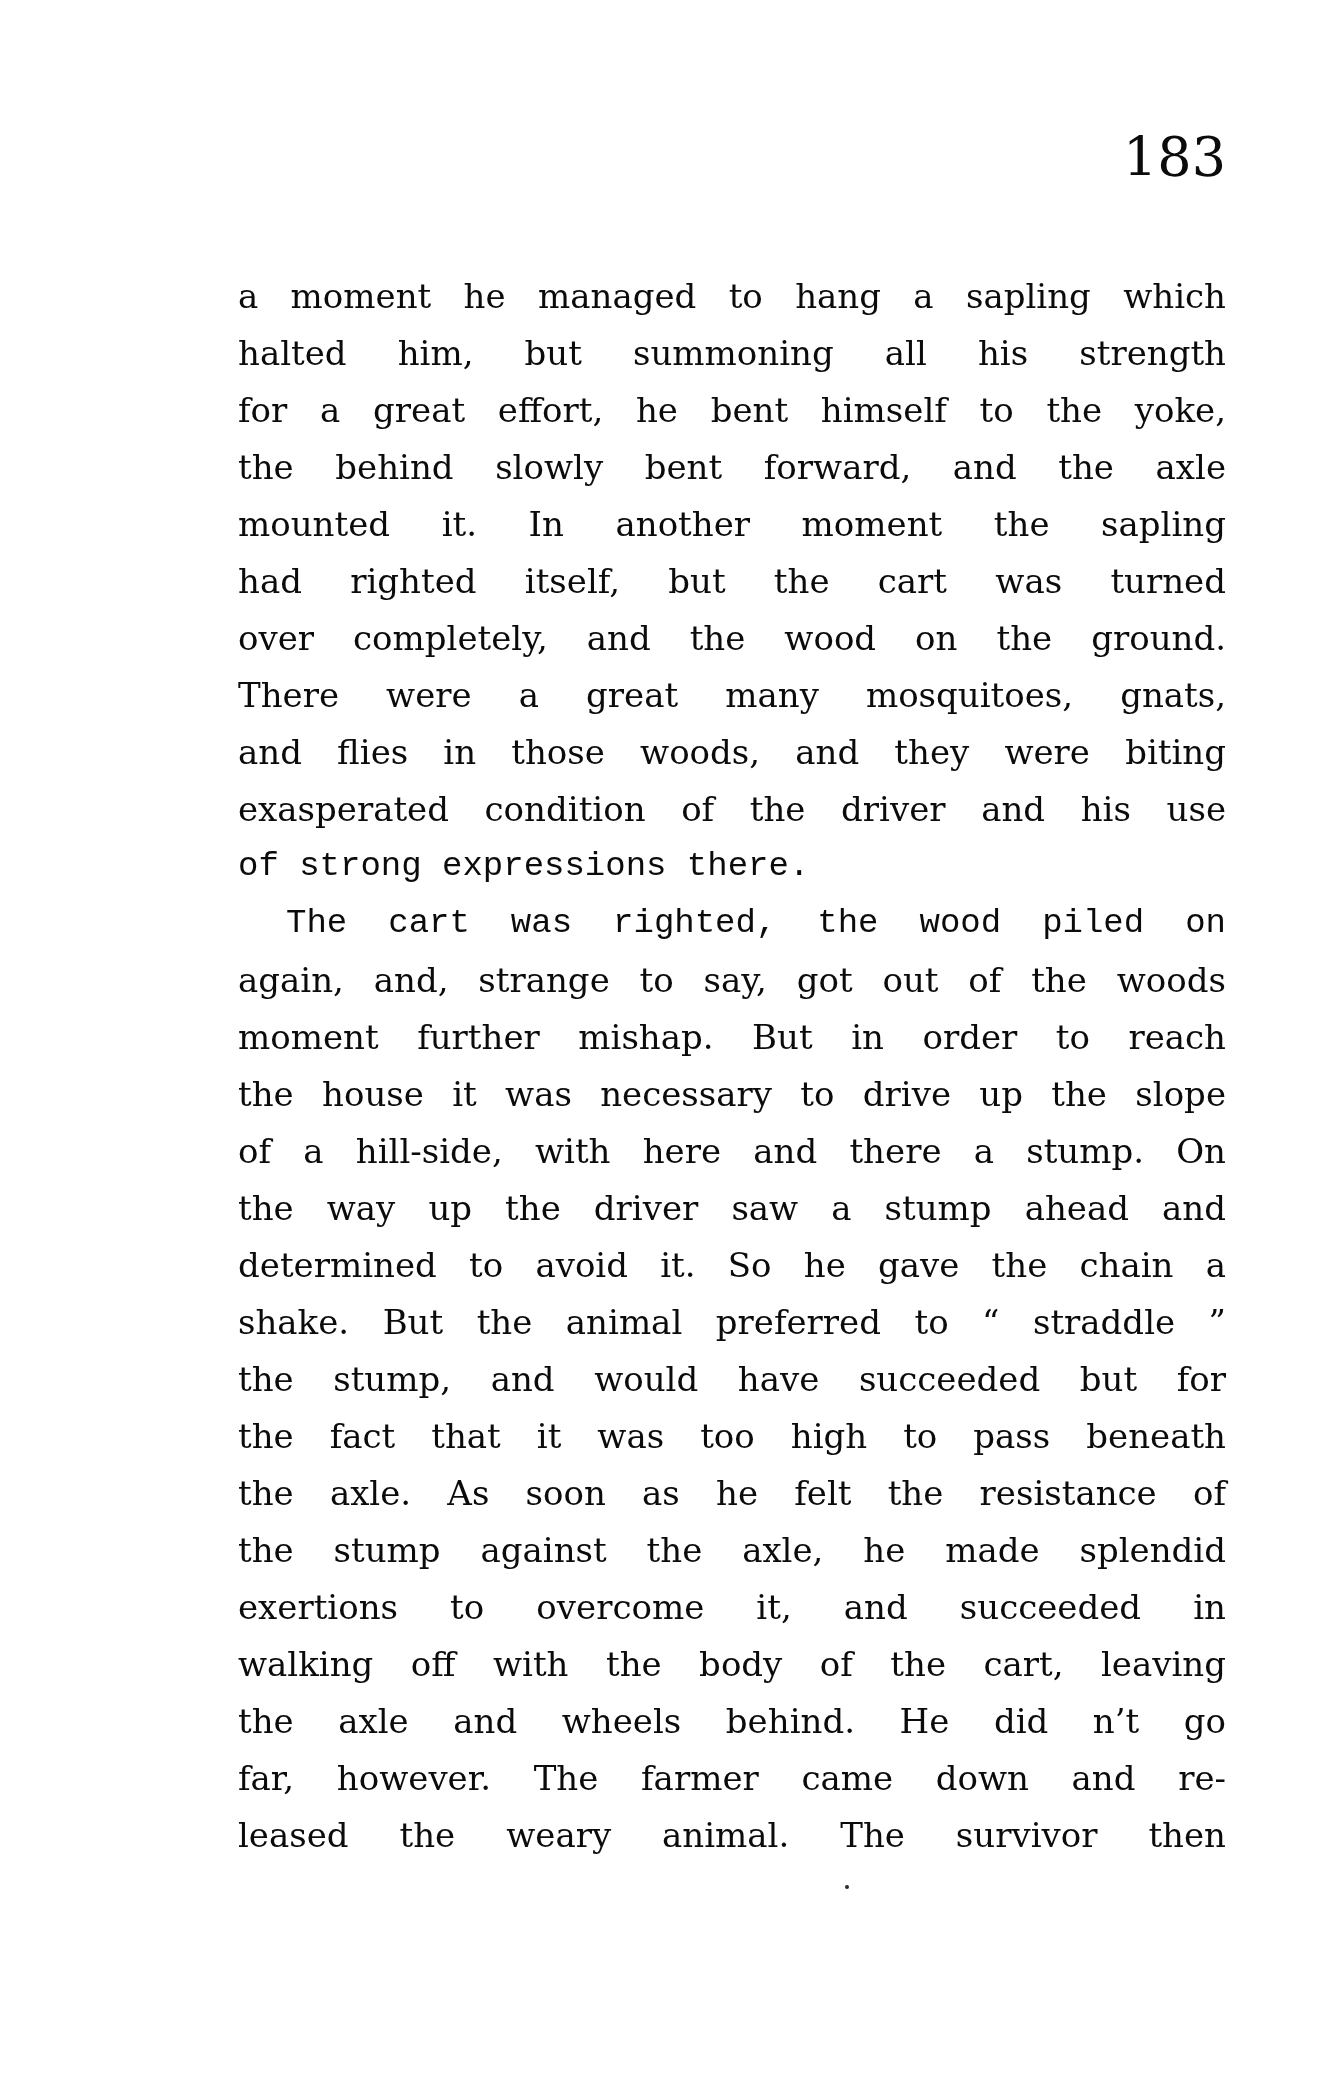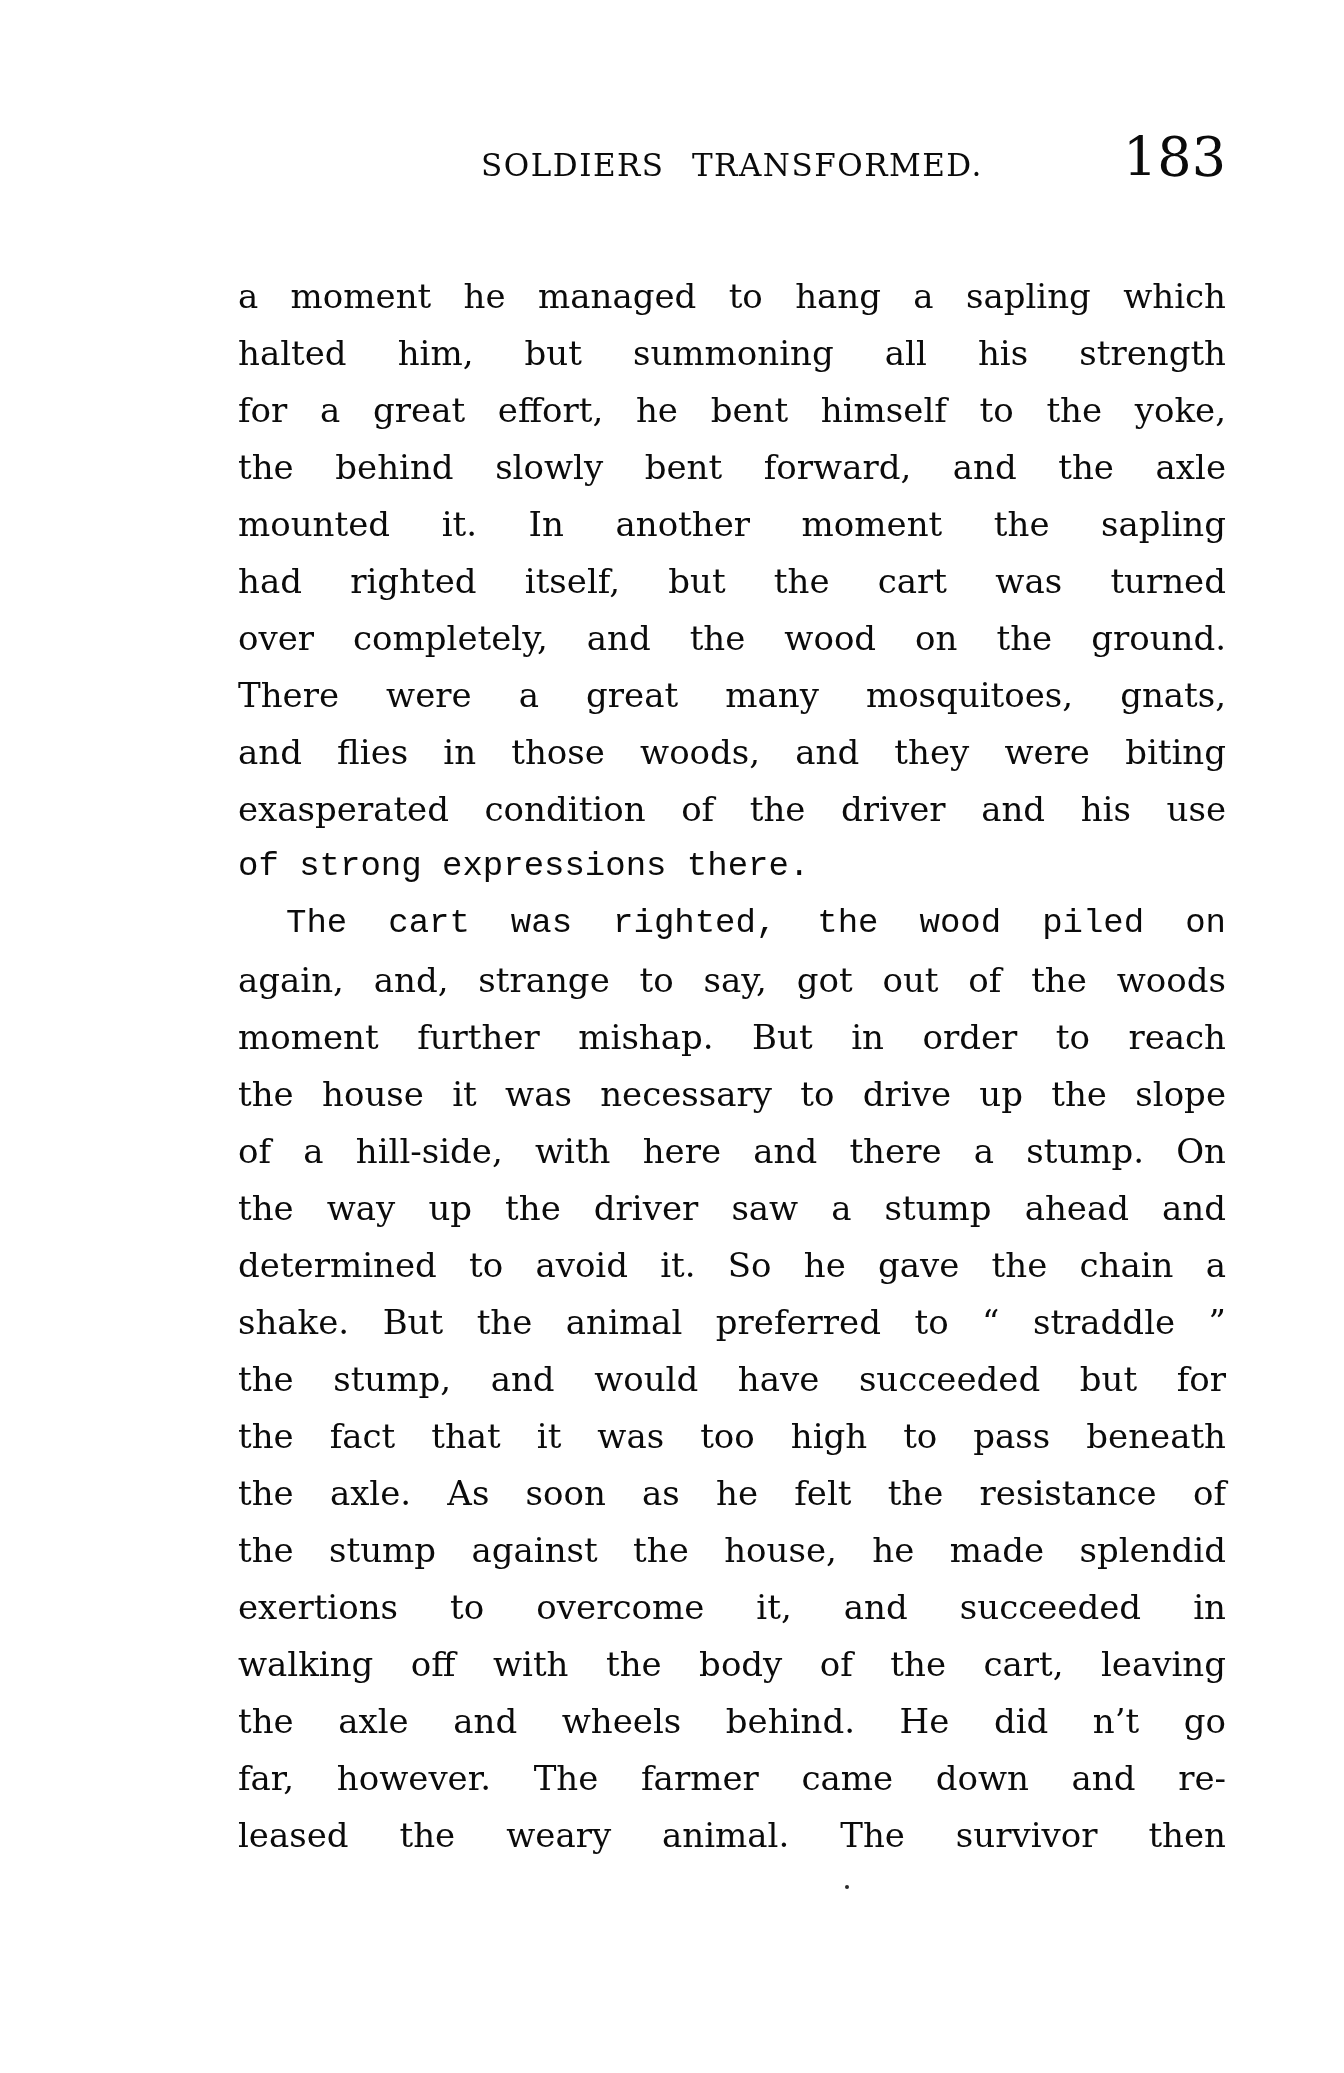--- a/index.html
+++ b/index.html
@@ -70,21 +70,20 @@
     border-radius: 50%;
     background: #2a2a2a;
   }
 </style>
 </head>
 <body>
 
 <div class="page">
 
   <div class="header-row">
-    <div class="header-title">SOLDIERS TRANSFORMED.</div>
     <div class="page-number">183</div>
   </div>
 
   <div class="body-text">
     <div class="line">a moment he managed to hang a sapling which</div>
     <div class="line">halted him, but summoning all his strength</div>
     <div class="line">for a great effort, he bent himself to the yoke,</div>
     <div class="line">the behind slowly bent forward, and the axle</div>
     <div class="line">mounted it.  In another moment the sapling</div>
     <div class="line">had righted itself, but the cart was turned</div>
@@ -97,21 +96,21 @@
     <div class="line">again, and, strange to say, got out of the woods</div>
     <div class="line">moment further mishap.  But in order to reach</div>
     <div class="line">the house it was necessary to drive up the slope</div>
     <div class="line">of a hill-side, with here and there a stump.  On</div>
     <div class="line">the way up the driver saw a stump ahead and</div>
     <div class="line">determined to avoid it.  So he gave the chain a</div>
     <div class="line">shake.  But the animal preferred to “ straddle ”</div>
     <div class="line">the stump, and would have succeeded but for</div>
     <div class="line">the fact that it was too high to pass beneath</div>
     <div class="line">the axle.  As soon as he felt the resistance of</div>
-    <div class="line">the stump against the house, he made splendid</div>
+    <div class="line">the stump against the axle, he made splendid</div>
     <div class="line">exertions to overcome it, and succeeded in</div>
     <div class="line">walking off with the body of the cart, leaving</div>
     <div class="line">the axle and wheels behind.  He did n’t go</div>
     <div class="line">far, however.  The farmer came down and re-</div>
     <div class="line">leased the weary animal.  The survivor then</div>
   </div>
 
   <div class="scan-speck"></div>
 
 </div>

